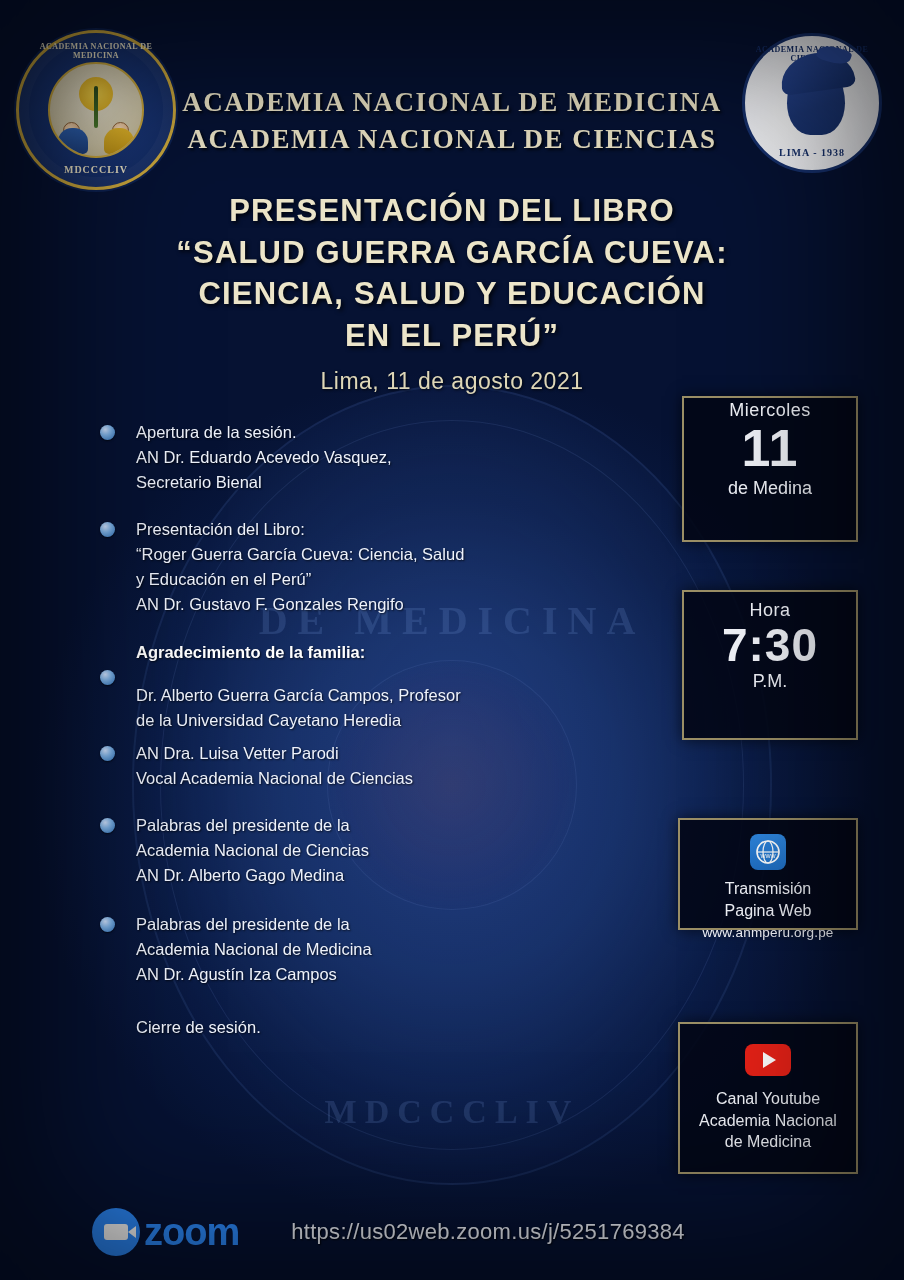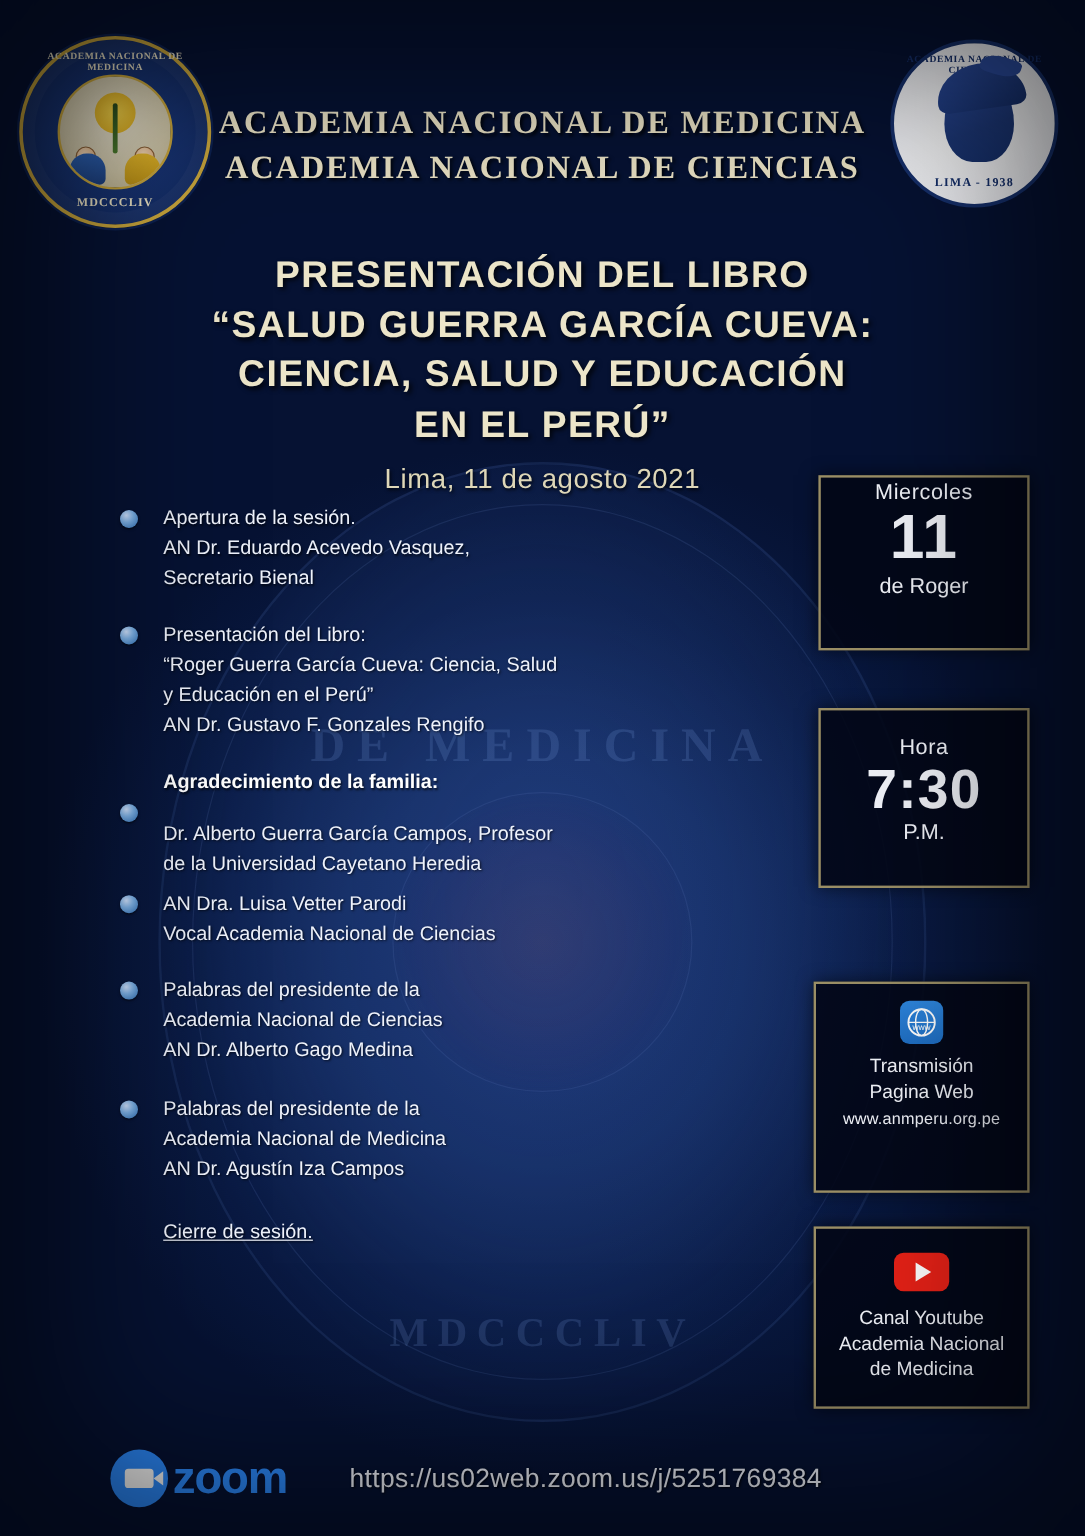--- a/index.html
+++ b/index.html
@@ -145,21 +145,21 @@
   .h-acad {
     font-family: "Liberation Serif", serif;
     font-weight: bold;
     color: #e9e1c4;
     font-size: 27px;
     letter-spacing: 1.5px;
     line-height: 1.38;
     text-shadow: 2px 2px 3px rgba(0,0,0,0.8);
   }
   .title-block {
-    position:absolute; left:0; right:0; top: 208px; text-align:center;
+    position:absolute; left:0; right:0; top: 190px; text-align:center;
   }
   .t-line {
     font-family: "Liberation Sans", sans-serif;
     font-weight: bold;
     color: #ece5c9;
     font-size: 31px;
     letter-spacing: 1.2px;
     line-height: 1.34;
     text-shadow: 2px 2px 4px rgba(0,0,0,0.85);
   }
@@ -203,22 +203,22 @@
   .card {
     position:absolute;
     right: 46px;
     background: rgba(3,7,22,0.88);
     border: 2px solid #9b8f66;
     text-align:center;
     color:#f2f4fa;
     box-shadow: 0 0 14px rgba(0,0,0,0.6);
   }
   .card-date { top: 396px; width: 176px; height: 146px; padding-top: 2px; }
-  .card-hora { top: 590px; width: 176px; height: 150px; padding-top: 20px; }
-  .card-web  { top: 818px; width: 180px; height: 176px; padding-top: 14px; }
+  .card-hora { top: 590px; width: 176px; height: 150px; padding-top: 8px; }
+  .card-web  { top: 818px; width: 180px; height: 112px; padding-top: 14px; }
   .card-yt   { top: 1022px; width: 180px; height: 152px; padding-top: 20px; }
   .c-small { font-size: 18px; letter-spacing: .5px; }
   .c-big {
     font-size: 52px; font-weight: bold; line-height: 1.05; letter-spacing: 1px;
   }
   .c-big.hora { font-size: 46px; }
   .c-mid { font-size: 18px; margin-top: 2px; }
   .c-line { font-size: 16px; line-height: 1.35; }
   .c-url { font-size: 13.5px; margin-top: 4px; letter-spacing: .2px; }
   .globe {
@@ -362,29 +362,29 @@
       <span>AN Dr. Alberto Gago Medina</span>
     </div>
 
     <div class="item" style="margin-top:24px;">
       <span class="bullet"></span>
       <span>Palabras del presidente de la</span><br>
       <span>Academia Nacional de Medicina</span><br>
       <span>AN Dr. Agustín Iza Campos</span>
     </div>
 
-    <div class="item no-bullet" style="margin-top:28px;text-decoration:underline;">
+    <div class="item no-bullet" style="margin-top:28px;">
       <span>Cierre de sesión.</span>
     </div>
   </div>
 
   <div class="card card-date">
     <div class="c-small">Miercoles</div>
     <div class="c-big">11</div>
-    <div class="c-mid">de Roger</div>
+    <div class="c-mid">de Medina</div>
   </div>
 
   <div class="card card-hora">
     <div class="c-small">Hora</div>
     <div class="c-big hora">7:30</div>
     <div class="c-mid">P.M.</div>
   </div>
 
   <div class="card card-web">
     <div class="globe">

